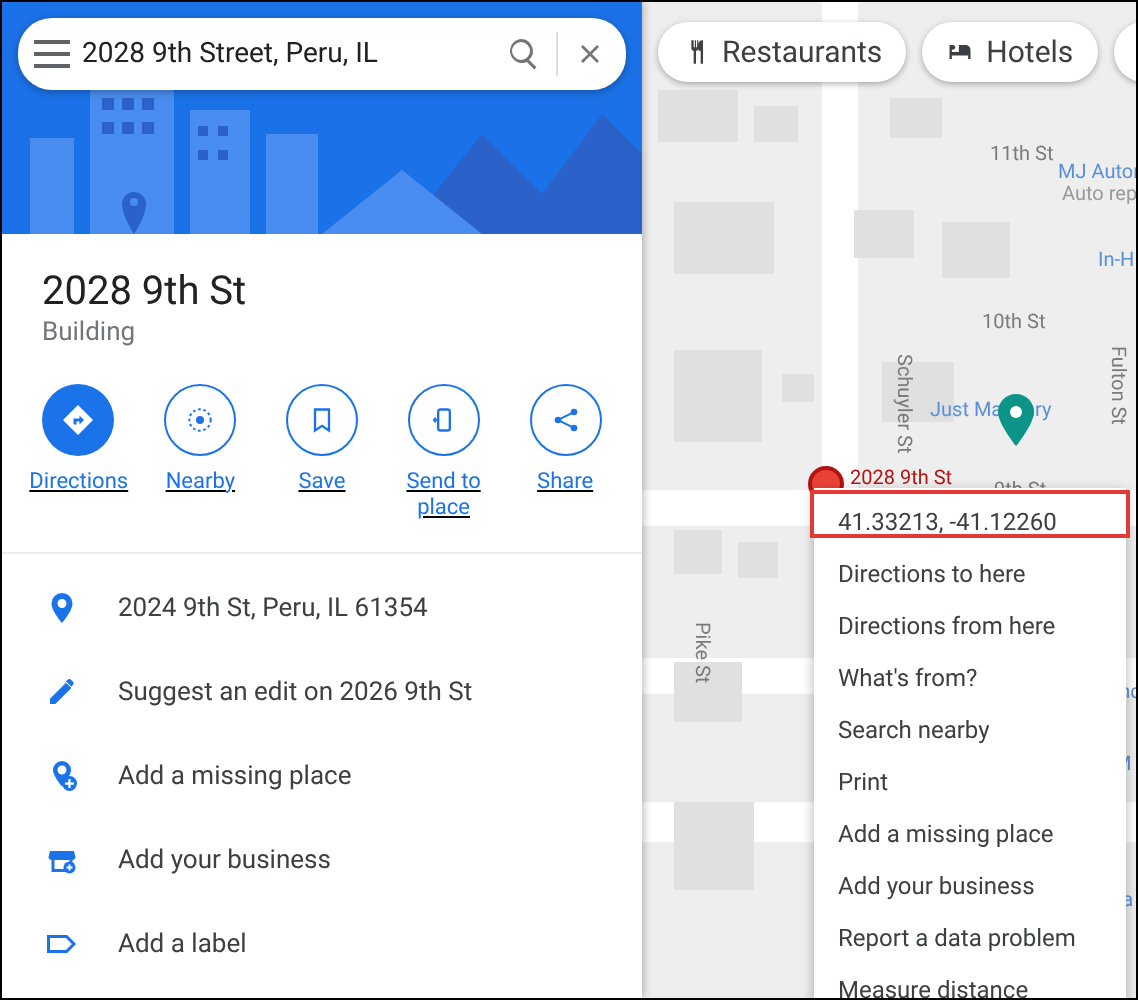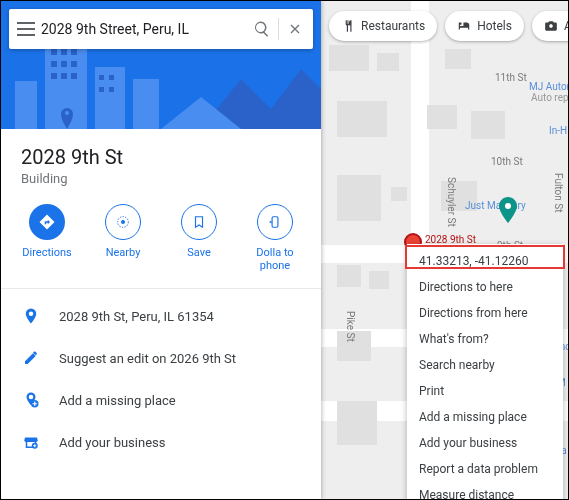--- a/index.html
+++ b/index.html
@@ -11,47 +11,47 @@
     linear-gradient(0deg, transparent 0, transparent 78px, #fff 78px, #fff 98px, transparent 98px, transparent 152px, #fff 152px, #fff 170px, transparent 170px, transparent 236px, #fff 236px, #fff 254px, transparent 254px),
     linear-gradient(90deg, transparent 0, transparent 410px, #fff 410px, #fff 428px, transparent 428px);
   background-color: #eeeeee; }
 .building { position: absolute; background: #e0e0e0; }
 
 .street-label { position: absolute; font-size: 10px; color: #7a7a7a; white-space: nowrap; }
 .poi-label { position: absolute; font-size: 10px; color: #5a8fd8; white-space: nowrap; }
 
 .panel { position: absolute; left: 0; top: 0; width: 320px; height: 498px; background: #fff; box-shadow: 1px 0 4px rgba(0,0,0,0.25); z-index: 20; display: flex; flex-direction: column; }
 
-.searchbar { margin: 8px; height: 40px; background: #fff; border-radius: 2px; box-shadow: 0 1px 4px rgba(0,0,0,0.3); display: flex; align-items: center; padding: 0 8px; gap: 6px; z-index: 25; position: relative; }
+.searchbar { margin: 8px; height: 40px; background: #fff; border-radius: 17px; box-shadow: 0 1px 4px rgba(0,0,0,0.3); display: flex; align-items: center; padding: 0 8px; gap: 6px; z-index: 25; position: relative; }
 .hamburger { width: 18px; height: 14px; cursor: pointer; display: flex; flex-direction: column; justify-content: space-between; }
 .hamburger span { height: 2px; background: #5f6368; }
 .search-input { flex: 1; border: none; outline: none; font-size: 14px; color: #202124; }
 .search-icon, .close-icon { width: 20px; height: 20px; display: flex; align-items: center; justify-content: center; color: #70757a; cursor: pointer; }
 .vsep { width: 1px; height: 22px; background: #ddd; }
 
 .hero { height: 128px; background: #1b72e8; position: relative; margin-top: -56px; padding-top: 56px; overflow: hidden; }
 .skyline { position: absolute; bottom: 0; left: 0; right: 0; }
 
 .place-header { padding: 16px 20px 8px; }
 .place-title { font-size: 20px; color: #202124; font-weight: 400; }
 .place-sub { font-size: 13px; color: #70757a; margin-top: 2px; }
 
 .action-row { display: flex; justify-content: space-around; padding: 10px 8px 16px; border-bottom: 1px solid #e8eaed; }
-.action { display: flex; flex-direction: column; align-items: center; gap: 6px; cursor: pointer; width: 56px; }
+.action { display: flex; flex-direction: column; align-items: center; gap: 6px; cursor: pointer; width: 56px; text-decoration: underline; }
 .action-circle { width: 36px; height: 36px; border-radius: 50%; border: 1px solid #1a73e8; display: flex; align-items: center; justify-content: center; color: #1a73e8; }
 .action-circle.filled { background: #1a73e8; color: #fff; border: none; }
 .action-label { font-size: 11px; color: #1a73e8; text-align: center; line-height: 1.2; }
 
 .detail-list { padding: 6px 0; }
 .detail-row { display: flex; align-items: center; gap: 18px; padding: 11px 20px; cursor: pointer; }
 .detail-icon { width: 20px; height: 20px; color: #1a73e8; display: flex; align-items: center; justify-content: center; flex-shrink: 0; }
 .detail-text { font-size: 13px; color: #3c4043; }
 
 .chips { position: absolute; top: 10px; left: 328px; display: flex; gap: 8px; z-index: 15; }
-.chip { background: #fff; border-radius: 16px; height: 30px; padding: 0 12px; display: flex; align-items: center; gap: 6px; font-size: 12px; color: #3c4043; box-shadow: 0 1px 3px rgba(0,0,0,0.3); cursor: pointer; }
+.chip { background: #fff; border-radius: 16px; height: 30px; padding: 0 12px; display: flex; align-items: center; gap: 6px; font-size: 15px; color: #3c4043; box-shadow: 0 1px 3px rgba(0,0,0,0.3); cursor: pointer; }
 .chip svg, .chip .ic { width: 14px; height: 14px; }
 
 .marker-red { position: absolute; width: 18px; height: 18px; background: #ea4335; border-radius: 50%; border: 2px solid #b31412; left: 403px; top: 232px; z-index: 10; }
 .marker-teal { position: absolute; left: 498px; top: 196px; z-index: 9; }
 
 .context-menu { position: absolute; left: 406px; top: 243px; width: 156px; background: #fff; box-shadow: 0 2px 6px rgba(0,0,0,0.3); z-index: 30; padding: 4px 0; }
 .ctx-item { padding: 6px 12px; font-size: 12px; color: #3c4043; cursor: pointer; white-space: nowrap; }
 .ctx-highlight { position: absolute; left: 404px; top: 244px; width: 160px; height: 24px; border: 2px solid #e53935; z-index: 35; pointer-events: none; }
 
 svg { display: block; }
@@ -202,32 +202,43 @@
       </div>
       <span class="action-label">Save</span>
     </div>
     <div class="action">
       <div class="action-circle">
         <svg width="14" height="14" viewBox="0 0 24 24">
             <rect x="7" y="3" width="10" height="18" rx="2" fill="none" stroke="#1a73e8" stroke-width="2"></rect>
             <path d="M3 12h4M3 12l2-2M3 12l2 2" stroke="#1a73e8" stroke-width="1.5" fill="none"></path>
           </svg>
       </div>
-      <span class="action-label">Dolla to phone</span>
+      <span class="action-label">Send to place</span>
+    </div>
+    <div class="action">
+      <div class="action-circle">
+        <svg width="16" height="16" viewBox="0 0 24 24">
+            <circle cx="6" cy="12" r="2.5" fill="#1a73e8"></circle>
+            <circle cx="18" cy="6" r="2.5" fill="#1a73e8"></circle>
+            <circle cx="18" cy="18" r="2.5" fill="#1a73e8"></circle>
+            <path d="M8 11l8-4M8 13l8 4" stroke="#1a73e8" stroke-width="1.5"></path>
+          </svg>
+      </div>
+      <span class="action-label">Share</span>
     </div>
   </div>
 
   <div class="detail-list">
     <div class="detail-row">
       <div class="detail-icon">
         <svg width="18" height="18" viewBox="0 0 24 24">
             <path fill="#1a73e8" d="M12 2a7 7 0 017 7c0 5-7 13-7 13S5 14 5 9a7 7 0 017-7zm0 4a3 3 0 100 6 3 3 0 000-6z"></path>
           </svg>
       </div>
-      <span class="detail-text">2028 9th St, Peru, IL 61354</span>
+      <span class="detail-text">2024 9th St, Peru, IL 61354</span>
     </div>
     <div class="detail-row">
       <div class="detail-icon">
         <svg width="16" height="16" viewBox="0 0 24 24">
             <path fill="#1a73e8" d="M3 17v4h4L19 9l-4-4L3 17zm18-12l-2-2c-1-1-2-1-3 0l-1 1 4 4 1-1c1-1 1-2 0-2z"></path>
           </svg>
       </div>
       <span class="detail-text">Suggest an edit on 2026 9th St</span>
     </div>
     <div class="detail-row">
@@ -242,20 +253,28 @@
     </div>
     <div class="detail-row">
       <div class="detail-icon">
         <svg width="18" height="18" viewBox="0 0 24 24">
             <path fill="#1a73e8" d="M4 6h16l1 4c0 1-1 2-2 2v8H5v-8c-1 0-2-1-2-2l1-4zm3 6v6h10v-6H7z"></path>
             <circle cx="17" cy="17" r="4" fill="#1a73e8"></circle>
             <path d="M17 15v4M15 17h4" stroke="#fff" stroke-width="1.3"></path>
           </svg>
       </div>
       <span class="detail-text">Add your business</span>
+    </div>
+    <div class="detail-row">
+      <div class="detail-icon">
+        <svg width="18" height="18" viewBox="0 0 24 24">
+            <path fill="none" stroke="#1a73e8" stroke-width="2" d="M3 7h12l5 5-5 5H3V7z"></path>
+          </svg>
+      </div>
+      <span class="detail-text">Add a label</span>
     </div>
   </div>
 </div>
 
 <div class="context-menu">
   <div class="ctx-item">41.33213, -41.12260</div>
   <div class="ctx-item">Directions to here</div>
   <div class="ctx-item">Directions from here</div>
   <div class="ctx-item">What's from?</div>
   <div class="ctx-item">Search nearby</div>

